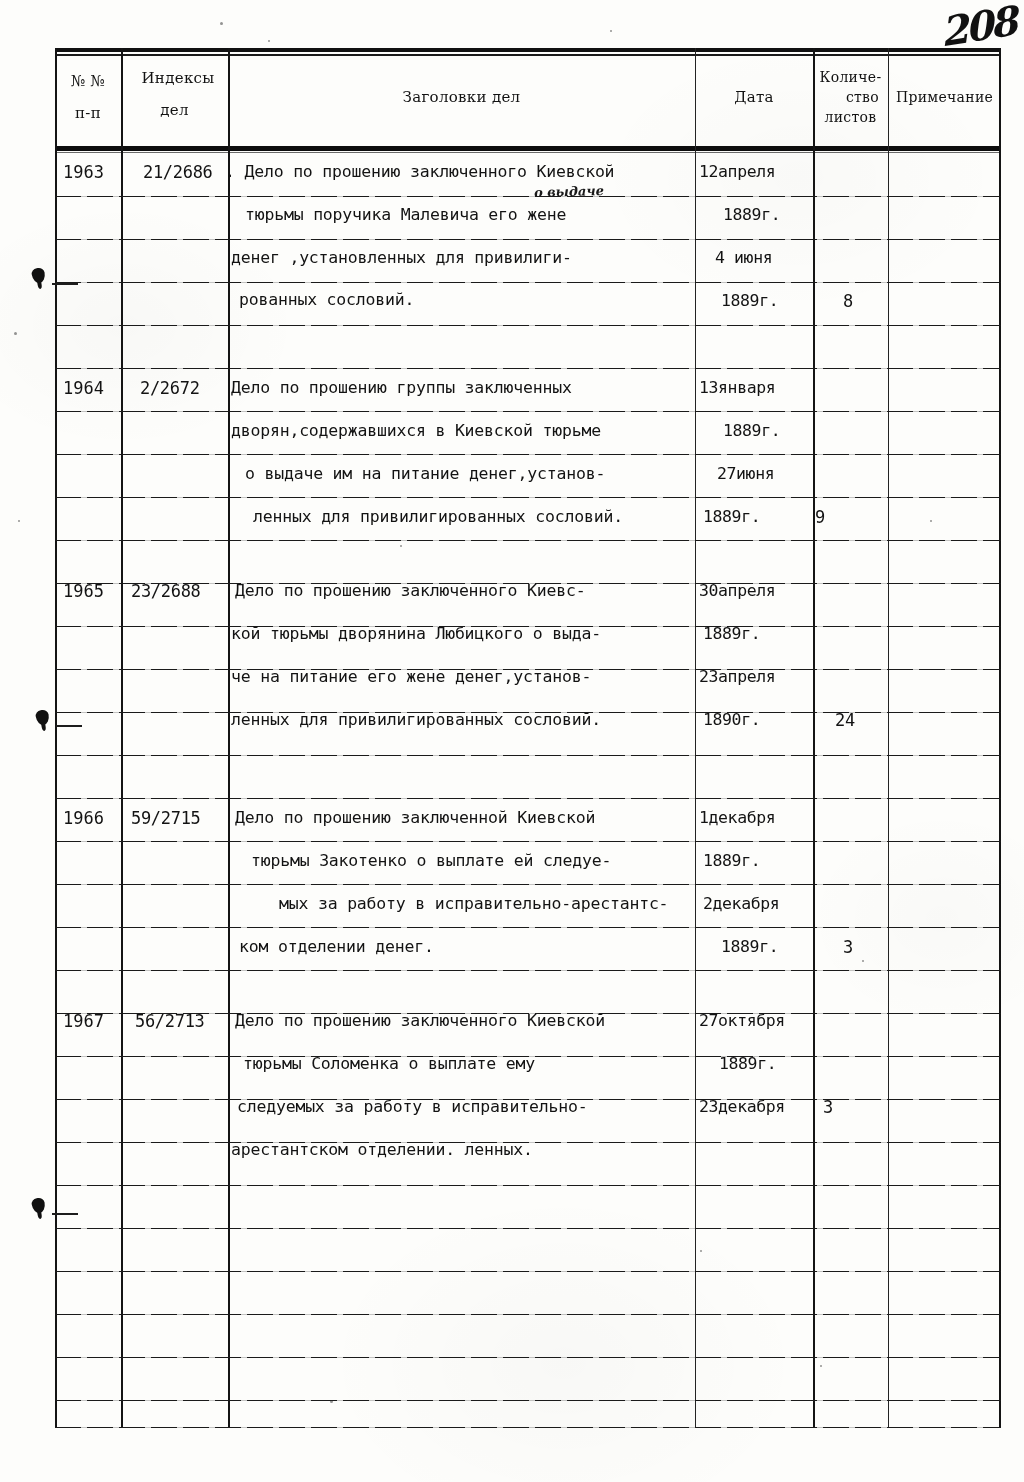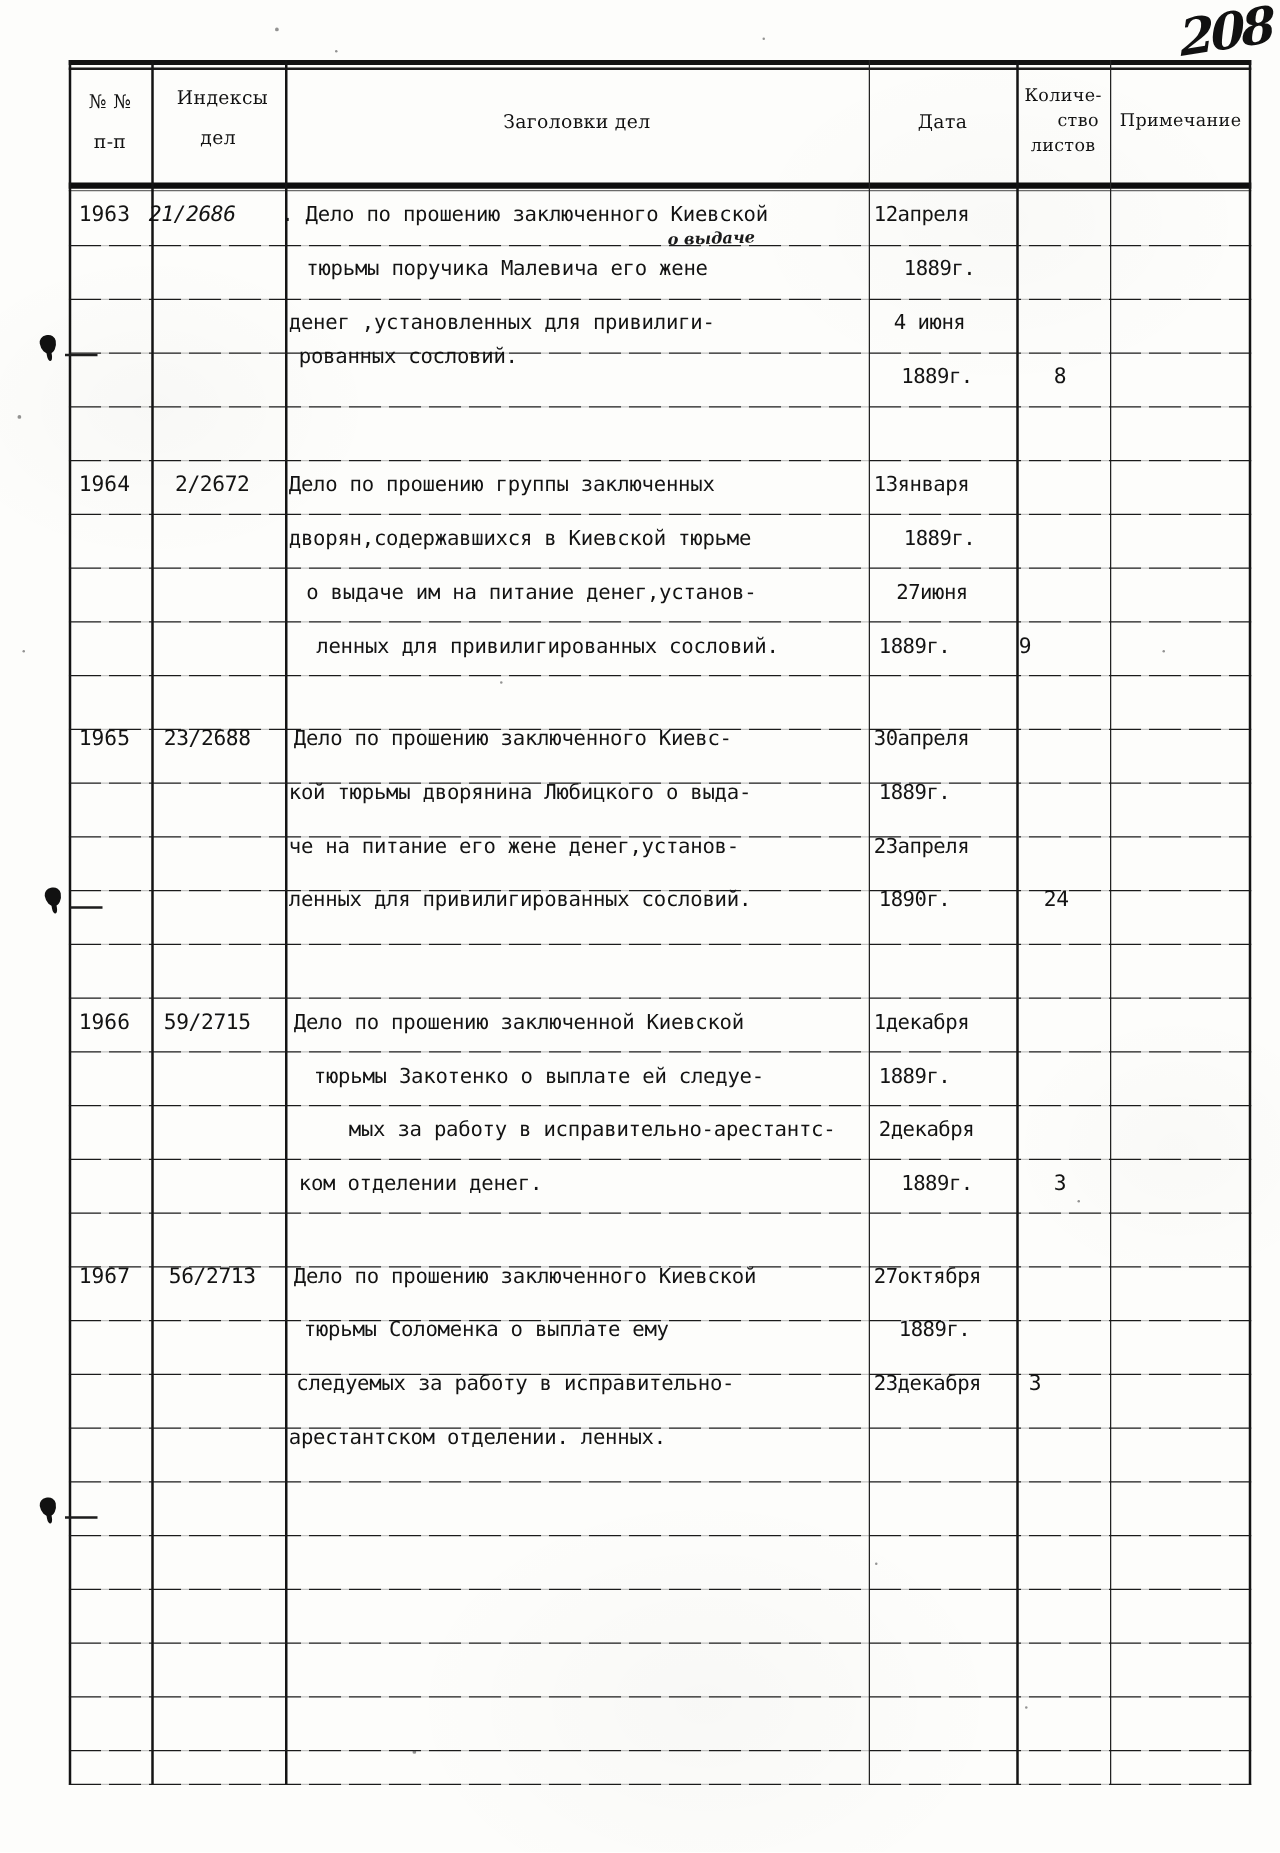--- a/index.html
+++ b/index.html
@@ -228,26 +228,26 @@
     <div class="hline dashy" style="top:1094px;"></div>
     <div class="hline dashy" style="top:1137px;"></div>
     <div class="hline dashy" style="top:1180px;"></div>
     <div class="hline dashy" style="top:1223px;"></div>
     <div class="hline dashy" style="top:1266px;"></div>
     <div class="hline dashy" style="top:1309px;"></div>
     <div class="hline dashy" style="top:1352px;"></div>
     <div class="hline dashy" style="top:1379px;"></div>
 
     <div class="tw num" style="left:8px; top:114px;">1963</div>
-    <div class="tw idx" style="left:64px; top:114px;font-style:italic;">21/2686</div>
+    <div class="tw idx" style="left:88px; top:114px;">21/2686</div>
 
     <div class="tw" style="left:170px; top:114px;">. Дело по прошению заключенного Киевской</div>
     <div class="tw" style="left:176px; top:200px;">денег ,установленных для привилиги-</div>
     <div class="tw" style="left:190px; top:157px;">тюрьмы поручика Малевича его жене</div>
-    <div class="tw" style="left:184px; top:227px;">рованных сословий.</div>
+    <div class="tw" style="left:184px; top:242px;">рованных сословий.</div>
 
     <div class="hand" style="left:479px; top:136px;">о выдаче</div>
 
     <div class="tw date" style="left:644px; top:114px;">12апреля</div>
     <div class="tw date" style="left:668px; top:157px;">1889г.</div>
     <div class="tw date" style="left:660px; top:200px;">4 июня</div>
     <div class="tw date" style="left:666px; top:243px;">1889г.</div>
 
     <div class="tw cnt" style="left:788px; top:243px;">8</div>
 

